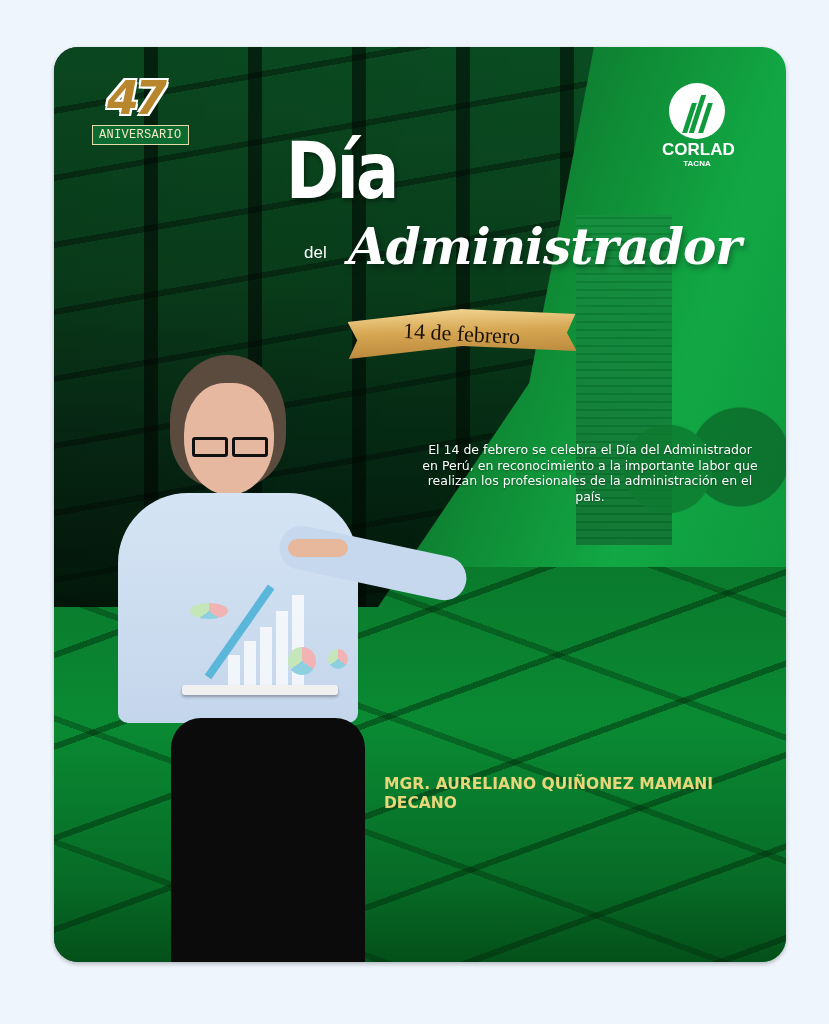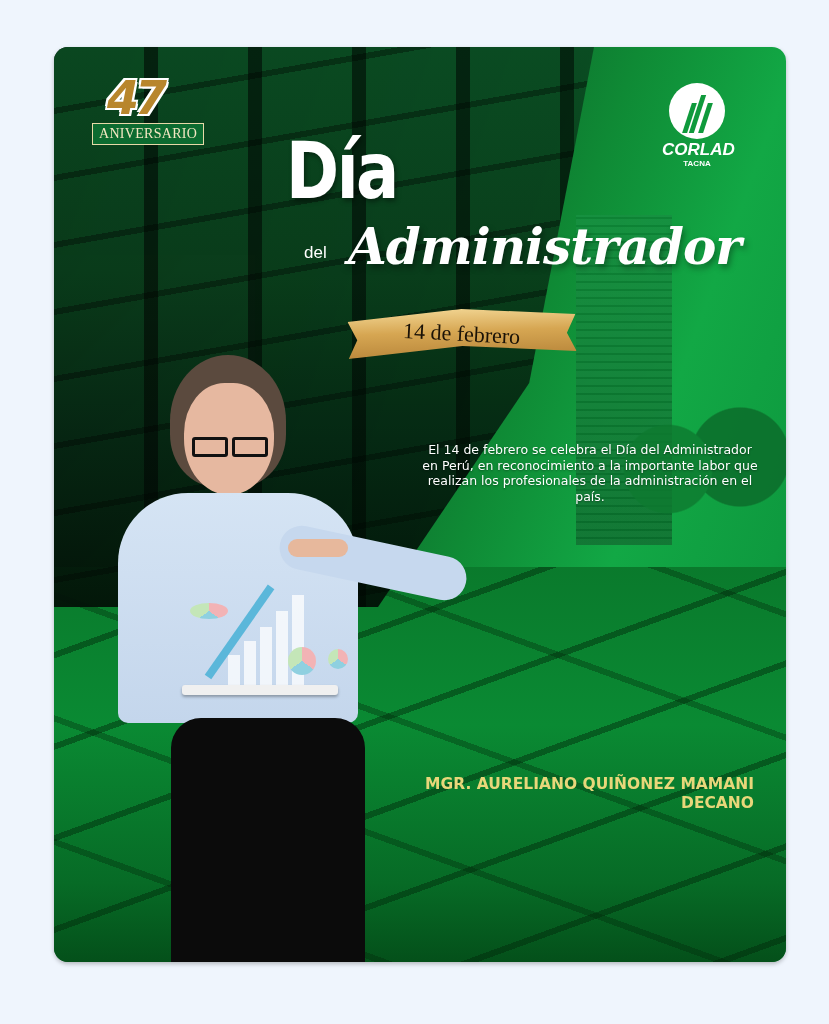--- a/index.html
+++ b/index.html
@@ -1,17 +1,17 @@
 <!DOCTYPE html>
 <html><head>
 <meta charset="utf-8">
 <style>
   html,body{margin:0;padding:0;}
   body{width:829px;height:1024px;background:#eff5fd;position:relative;overflow:hidden;font-family:"DejaVu Sans",sans-serif;}
-  .card{position:absolute;left:54px;top:47px;width:732px;height:915px;border-radius:14px;overflow:hidden;
+  .card{position:absolute;left:54px;top:47px;width:732px;height:915px;border-radius:24px;overflow:hidden;
     background:linear-gradient(110deg,#05140a 0%,#0a3a1a 18%,#0d5a26 35%,#0f8a35 55%,#12a845 70%,#0e9a3f 85%,#0b7d32 100%);
     box-shadow:0 2px 4px rgba(0,0,0,0.25);}
   
   .bldg{position:absolute;left:0;top:0;width:540px;height:560px;
     background:
       repeating-linear-gradient(90deg,rgba(0,0,0,0) 0 90px,rgba(0,0,0,0.55) 90px 104px),
       repeating-linear-gradient(170deg,rgba(0,0,0,0) 0 60px,rgba(0,0,0,0.35) 60px 66px),
       linear-gradient(180deg,#0b4a22 0%,#0a3c1b 40%,#062512 70%,#031208 100%);
     clip-path:polygon(0 0,100% 0,88% 60%,60% 100%,0 100%);opacity:.95;}
   .tower{position:absolute;left:522px;top:168px;width:96px;height:330px;
@@ -21,26 +21,26 @@
       repeating-linear-gradient(160deg,rgba(0,0,0,0) 0 80px,rgba(0,40,10,0.45) 80px 86px),
       repeating-linear-gradient(20deg,rgba(0,0,0,0) 0 110px,rgba(0,40,10,0.35) 110px 116px),
       linear-gradient(180deg,#0a7a2c 0%,#0a8a33 40%,#076b26 80%,#04501a 100%);}
   .trees{position:absolute;left:560px;top:350px;width:180px;height:120px;border-radius:50% 50% 0 0;
     background:radial-gradient(circle at 30% 60%,#0e7a30 0 30%,transparent 31%),radial-gradient(circle at 70% 50%,#0c6a2a 0 35%,transparent 36%);opacity:.8;}
   
   .anniv{position:absolute;left:38px;top:26px;width:86px;height:80px;text-align:center;}
   .anniv-num{display:block;font-family:"DejaVu Sans",sans-serif;font-weight:bold;font-style:italic;font-size:46px;line-height:50px;
     color:#b8862c;letter-spacing:-4px;text-shadow:-2px -2px 0 #fff,2px -2px 0 #fff,-2px 2px 0 #fff,2px 2px 0 #fff;}
   .anniv-ribbon{display:inline-block;margin-top:-4px;background:#0c6b30;border:1px solid #e8d9a8;color:#f3e7c2;
-    font-family:Liberation Serif, serif;font-size:14px;padding:2px 6px;letter-spacing:.3px;}
+    font-family:Liberation Mono, monospace;font-size:12px;padding:2px 6px;letter-spacing:.3px;}
   
   .logo{position:absolute;left:608px;top:36px;width:70px;text-align:center;color:#fff;}
   .logo-emblem{width:56px;height:56px;margin:0 auto;border-radius:50%;background:#fff;position:relative;overflow:hidden;}
   .logo-emblem span{position:absolute;bottom:6px;width:5px;background:#0f9a3c;transform:skewX(-18deg);}
-  .logo-name{font-family:"Liberation Sans",sans-serif;font-weight:bold;font-size:17px;line-height:18px;margin-top:2px;font-style:italic;}
+  .logo-name{font-family:"Liberation Sans",sans-serif;font-weight:bold;font-size:17px;line-height:18px;margin-top:2px;}
   .logo-sub{font-family:"Liberation Sans",sans-serif;font-weight:bold;font-size:8px;line-height:9px;}
   
   .t-dia{position:absolute;left:232px;top:82px;font-family:"DejaVu Sans",sans-serif;font-weight:bold;font-size:78px;line-height:84px;color:#fff;letter-spacing:-3px;transform:scaleX(.82);transform-origin:left;text-shadow:2px 3px 6px rgba(0,0,0,0.4);}
   .t-del{position:absolute;left:250px;top:196px;font-family:"Liberation Sans",sans-serif;font-size:17px;color:#fff;}
   .t-admin{position:absolute;left:294px;top:168px;font-family:"DejaVu Serif",serif;font-weight:bold;font-style:italic;font-size:50px;line-height:64px;color:#fff;letter-spacing:-1px;text-shadow:2px 4px 6px rgba(0,0,0,0.35);}
   
   .date-ribbon{position:absolute;left:294px;top:262px;width:228px;height:50px;
     background:linear-gradient(180deg,#f0d28e 0%,#d6a652 45%,#b8863a 100%);
     clip-path:polygon(0 18%,50% 0,100% 18%,96% 55%,100% 92%,50% 74%,0 92%,4% 55%);
     display:flex;align-items:center;justify-content:center;transform:rotate(-2deg);}
@@ -58,21 +58,21 @@
   .tablet{position:absolute;left:104px;top:332px;width:156px;height:10px;border-radius:3px;background:#f0f0f0;box-shadow:0 2px 3px rgba(0,0,0,.3);}
   .holo{position:absolute;left:110px;top:210px;width:160px;height:122px;}
   .holo .bar{position:absolute;bottom:0;width:12px;background:rgba(255,255,255,.75);}
   .holo .arrow{position:absolute;left:20px;top:6px;width:110px;height:8px;background:#5bb7da;transform:rotate(-55deg);transform-origin:left;top:110px;}
   .holo .pie{position:absolute;border-radius:50%;background:conic-gradient(#f2b3b5 0 35%,#8fd0e0 35% 65%,#c4e6b8 65% 100%);}
   .p1{position:absolute;left:350px;top:379px;width:340px;}
   .p2{position:absolute;left:350px;top:464px;width:340px;}
   .p3{position:absolute;left:410px;top:534px;width:280px;}
   .p4{position:absolute;left:340px;top:664px;width:340px;font-style:italic;font-weight:bold;}
   .par{color:#fff;font-family:"DejaVu Sans",sans-serif;font-size:12.5px;line-height:15.5px;text-align:center;margin:16px;text-shadow:0 1px 2px rgba(0,0,0,.4);}
-  .sign{position:absolute;left:330px;top:728px;width:370px;text-align:right;color:#e8d77a;font-family:"DejaVu Sans",sans-serif;font-weight:bold;font-size:15.5px;line-height:19px;}
+  .sign{position:absolute;left:330px;top:728px;width:370px;text-align:left;color:#e8d77a;font-family:"DejaVu Sans",sans-serif;font-weight:bold;font-size:15.5px;line-height:19px;}
 </style>
 </head>
 <body>
 
 <div class="card">
   <div class="ground"></div>
   <div class="bldg"></div>
   <div class="tower"></div>
   <div class="trees"></div>
 

